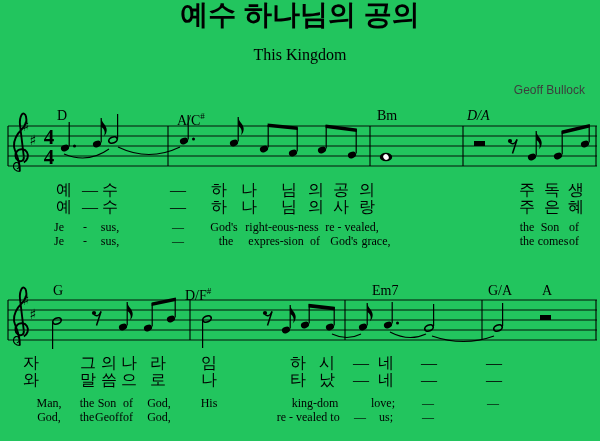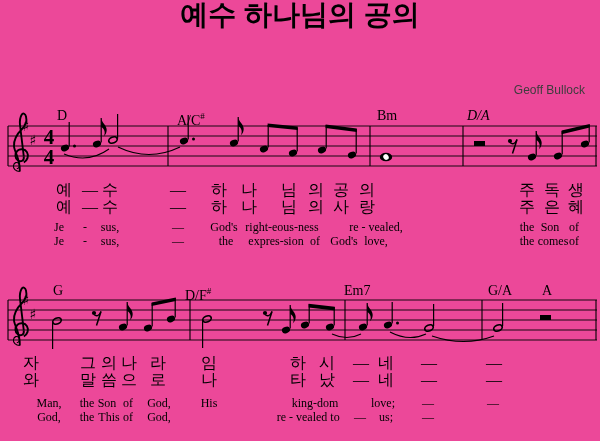--- a/index.html
+++ b/index.html
@@ -1,16 +1,16 @@
 <!DOCTYPE html>
 <html><head>
 <meta charset="utf-8">
 <style>
   html,body{margin:0;padding:0;background:#fff;}
-  .page{position:relative;width:600px;height:441px;background:#ec4899;overflow:hidden;
+  .page{position:relative;width:600px;height:441px;background:#22c55e;overflow:hidden;
         font-family:"Liberation Serif",serif;color:#000;}
   .title{position:absolute;top:-2px;left:0;width:600px;text-align:center;
          font-family:"Liberation Sans",sans-serif;font-weight:700;font-size:28px;line-height:34px;}
   .subtitle{position:absolute;top:46px;left:0;width:600px;text-align:center;
             font-family:"Liberation Serif",serif;font-size:16px;line-height:18px;}
   .composer{position:absolute;top:83px;right:15px;
             font-family:"Liberation Sans",sans-serif;font-size:12px;color:#3d3d3d;}
   .overlay{position:absolute;top:0;left:0;width:600px;height:441px;}
   .chord{position:absolute;font-family:"Liberation Serif",serif;font-size:14px;line-height:14px;white-space:nowrap;}
   .chord sup{font-size:9px;}
@@ -25,20 +25,21 @@
   .mus .open{fill:none;stroke:#000;stroke-width:1.7;}
   .mus .tie{fill:none;stroke:#000;stroke-width:1.1;}
   .mus text{fill:#000;}
 </style>
 </head>
 <body>
 
 <div class="page">
 
   <div class="title">예수 하나님의 공의</div>
+  <div class="subtitle">This Kingdom</div>
   <div class="composer">Geoff Bullock</div>
 
   <svg class="mus" width="600" height="441" viewBox="0 0 600 441">
     <defs>
       <g id="clef">
         <path class="tie" stroke-width="1.6" d="M 19.8,171.5 C 15.5,171.5 13,168.5 13.5,165.5 C 14,162.5 17,161.5 18.8,163.5 C 20.5,165.5 19.3,168.3 16.8,168.8"></path>
         <path fill="none" stroke="#000" stroke-width="1.9" d="M 19.8,171.5 C 20.5,160 14.5,152 14,146.5 C 13.4,139 18,133 22,129 C 25.5,125.5 27.2,121 26,116.5 C 25.3,114 23.2,112.3 21.8,114.6 C 20.3,117 19.6,121 20,125 L 23.8,156.5"></path>
         <path fill="none" stroke="#000" stroke-width="1.9" d="M 23.8,156.5 C 24.3,160.5 21,162.5 18,160.5 C 14.8,158.3 14.6,153.5 17.4,150.8 C 20.2,148.2 25,148.8 27,152.2 C 29,155.7 27.6,160.4 23.8,162.3"></path>
       </g>
       <g id="rest8">
@@ -222,41 +223,41 @@
       <span class="syl ko" style="left: 367px; top: 198px;">랑</span>
       <span class="syl ko" style="left: 527px; top: 198px;">주</span>
       <span class="syl ko" style="left: 552px; top: 198px;">은</span>
       <span class="syl ko" style="left: 576px; top: 198px;">혜</span>
       <span class="syl en" style="left: 59px; top: 221px;">Je</span>
       <span class="syl en" style="left: 85px; top: 221px;">-</span>
       <span class="syl en" style="left: 110px; top: 221px;">sus,</span>
       <span class="syl en" style="left: 178px; top: 221px;">—</span>
       <span class="syl en" style="left: 224px; top: 221px;">God's</span>
       <span class="syl en" style="left: 282px; top: 221px;">right-eous-ness</span>
-      <span class="syl en" style="left: 352px; top: 221px; margin-left: 24px;">re - vealed,</span>
+      <span class="syl en" style="left: 352px; top: 221px;">re - vealed,</span>
       <span class="syl en" style="left: 527px; top: 221px;">the</span>
       <span class="syl en" style="left: 550px; top: 221px;">Son</span>
       <span class="syl en" style="left: 574px; top: 221px;">of</span>
       <span class="syl en" style="left: 59px; top: 235px;">Je</span>
       <span class="syl en" style="left: 85px; top: 235px;">-</span>
       <span class="syl en" style="left: 110px; top: 235px;">sus,</span>
       <span class="syl en" style="left: 178px; top: 235px;">—</span>
       <span class="syl en" style="left: 226px; top: 235px;">the</span>
       <span class="syl en" style="left: 276px; top: 235px;">expres-sion</span>
       <span class="syl en" style="left: 315px; top: 235px;">of</span>
       <span class="syl en" style="left: 344px; top: 235px;">God's</span>
-      <span class="syl en" style="left: 376px; top: 235px;">love,</span>
+      <span class="syl en" style="left: 376px; top: 235px;">grace,</span>
       <span class="syl en" style="left: 527px; top: 235px;">the</span>
       <span class="syl en" style="left: 553px; top: 235px;">comes</span>
       <span class="syl en" style="left: 574px; top: 235px;">of</span>
     </div>
   <div class="overlay">
       <span class="chord" style="left: 53px; top: 284px;">G</span>
       <span class="chord" style="left: 185px; top: 284px;">D/F<sup>#</sup></span>
-      <span class="chord" style="left: 344px; top: 284px; text-align: right;">Em7</span>
+      <span class="chord" style="left: 372px; top: 284px; text-align: right;">Em7</span>
       <span class="chord" style="left: 488px; top: 284px;">G/A</span>
       <span class="chord" style="left: 542px; top: 284px;">A</span>
       <span class="syl ko" style="left: 31px; top: 354px;">자</span>
       <span class="syl ko" style="left: 88px; top: 354px;">그</span>
       <span class="syl ko" style="left: 109px; top: 354px;">의</span>
       <span class="syl ko" style="left: 129px; top: 354px;">나</span>
       <span class="syl ko" style="left: 158px; top: 354px;">라</span>
       <span class="syl ko" style="left: 209px; top: 354px;">임</span>
       <span class="syl ko" style="left: 298px; top: 354px;">하</span>
       <span class="syl ko" style="left: 327px; top: 354px;">시</span>
@@ -281,21 +282,21 @@
       <span class="syl en" style="left: 107px; top: 397px;">Son</span>
       <span class="syl en" style="left: 128px; top: 397px;">of</span>
       <span class="syl en" style="left: 159px; top: 397px;">God,</span>
       <span class="syl en" style="left: 209px; top: 397px;">His</span>
       <span class="syl en" style="left: 315px; top: 397px;">king-dom</span>
       <span class="syl en" style="left: 383px; top: 397px;">love;</span>
       <span class="syl en" style="left: 428px; top: 397px;">—</span>
       <span class="syl en" style="left: 493px; top: 397px;">—</span>
       <span class="syl en" style="left: 49px; top: 411px;">God,</span>
       <span class="syl en" style="left: 87px; top: 411px;">the</span>
-      <span class="syl en" style="left: 109px; top: 411px;">This</span>
+      <span class="syl en" style="left: 109px; top: 411px;">Geoff</span>
       <span class="syl en" style="left: 128px; top: 411px;">of</span>
       <span class="syl en" style="left: 159px; top: 411px;">God,</span>
       <span class="syl en" style="left: 302px; top: 411px;">re - vealed</span>
       <span class="syl en" style="left: 335px; top: 411px;">to</span>
       <span class="syl en" style="left: 360px; top: 411px;">—</span>
       <span class="syl en" style="left: 386px; top: 411px;">us;</span>
       <span class="syl en" style="left: 428px; top: 411px;">—</span>
     </div>
 </div>
 

